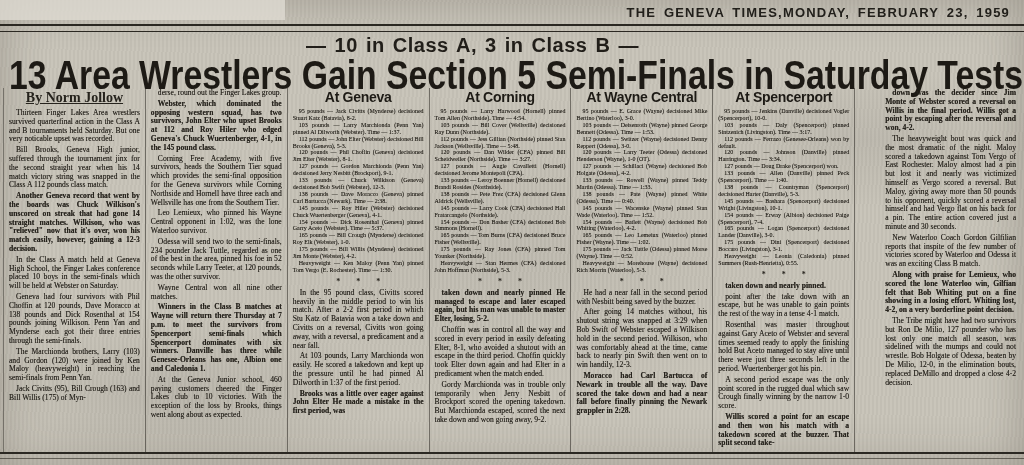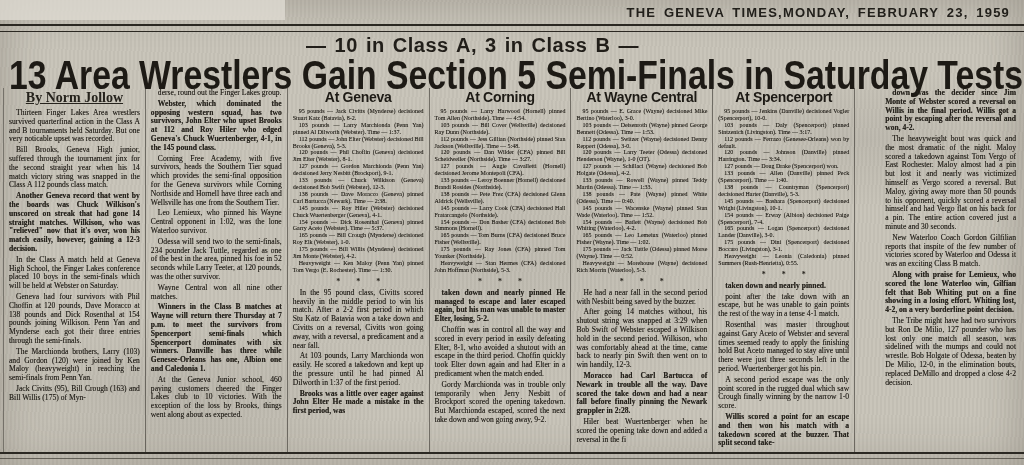--- a/index.html
+++ b/index.html
@@ -160,21 +160,20 @@
         <div class="agate">138 pounds — Pate (Wayne) pinned White (Odessa). Time — 0:40.</div>
         <div class="agate">145 pounds — Wacenske (Wayne) pinned Stan Wade (Waterloo). Time — 1:52.</div>
         <div class="agate">154 pounds — Batlett (Wayne) decisioned Bob Whiting (Waterloo), 4-2.</div>
         <div class="agate">165 pounds — Leo Lemeiux (Waterloo) pinned Fisher (Wayne). Time — 1:02.</div>
         <div class="agate">175 pounds — Jack Tuttle (Odessa) pinned Morse (Wayne). Time — 0:52.</div>
         <div class="agate">Heavyweight — Morehouse (Wayne) decisioned Rich Morrin (Waterloo), 5-3.</div>
         <div class="stars">* * *</div>
         <p class="para">He had a near fall in the second period with Nesbitt being saved by the buzzer.</p>
         <p class="para">After going 14 matches without, his shutout string was snapped at 3:29 when Bob Swift of Webster escaped a Wilkison hold in the second period. Wilkison, who was comfortably ahead at the time, came back to nearly pin Swift then went on to win handily, 12-3.</p>
         <p class="para b">Moracco had Carl Bartucca of Newark in trouble all the way. Dave scored the take down and had a near fall before finally pinning the Newark grappler in 2:28.</p>
-        <p class="para">Hiler beat Wuertenberger when he scored the opening take down and added a reversal in the fi</p>
       </div>
       <div class="col">
         <div class="subhead">At Spencerport</div>
         <div class="agate">95 pounds — Jenkins (Danville) decisioned Vogler (Spencerport), 10-0.</div>
         <div class="agate">103 pounds — Daly (Spencerport) pinned Sintzenich (Livingston). Time — 3:17.</div>
         <div class="agate">112 pounds — Ferrazo (Genesee-Orleans) won by default.</div>
         <div class="agate">120 pounds — Johnson (Danville) pinned Harrington. Time — 3:34.</div>
         <div class="agate">127 pounds — Doug Drake (Spencerport) won.</div>
         <div class="agate">133 pounds — Allen (Danville) pinned Peck (Spencerport). Time — 1:40.</div>
         <div class="agate">138 pounds — Countryman (Spencerport) decisioned Harter (Danville), 5-3.</div>

